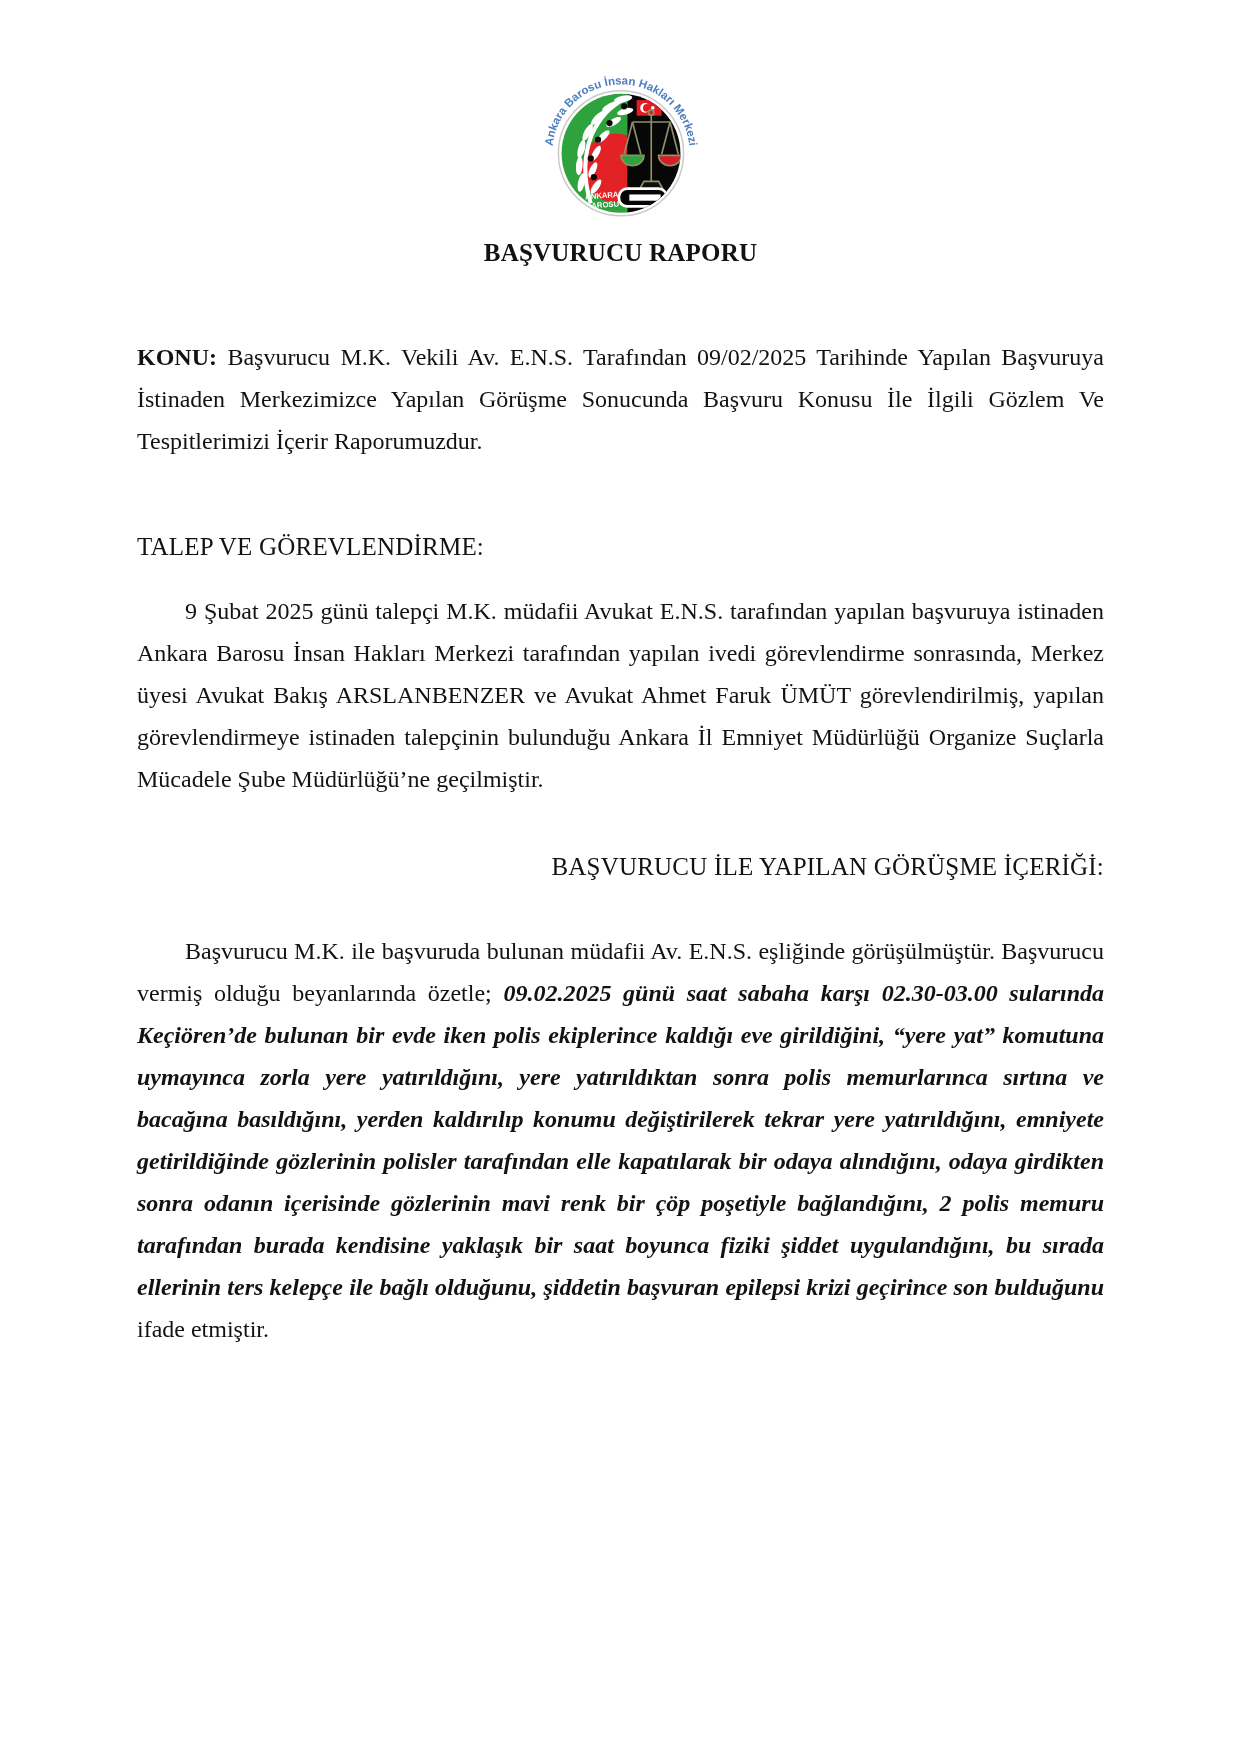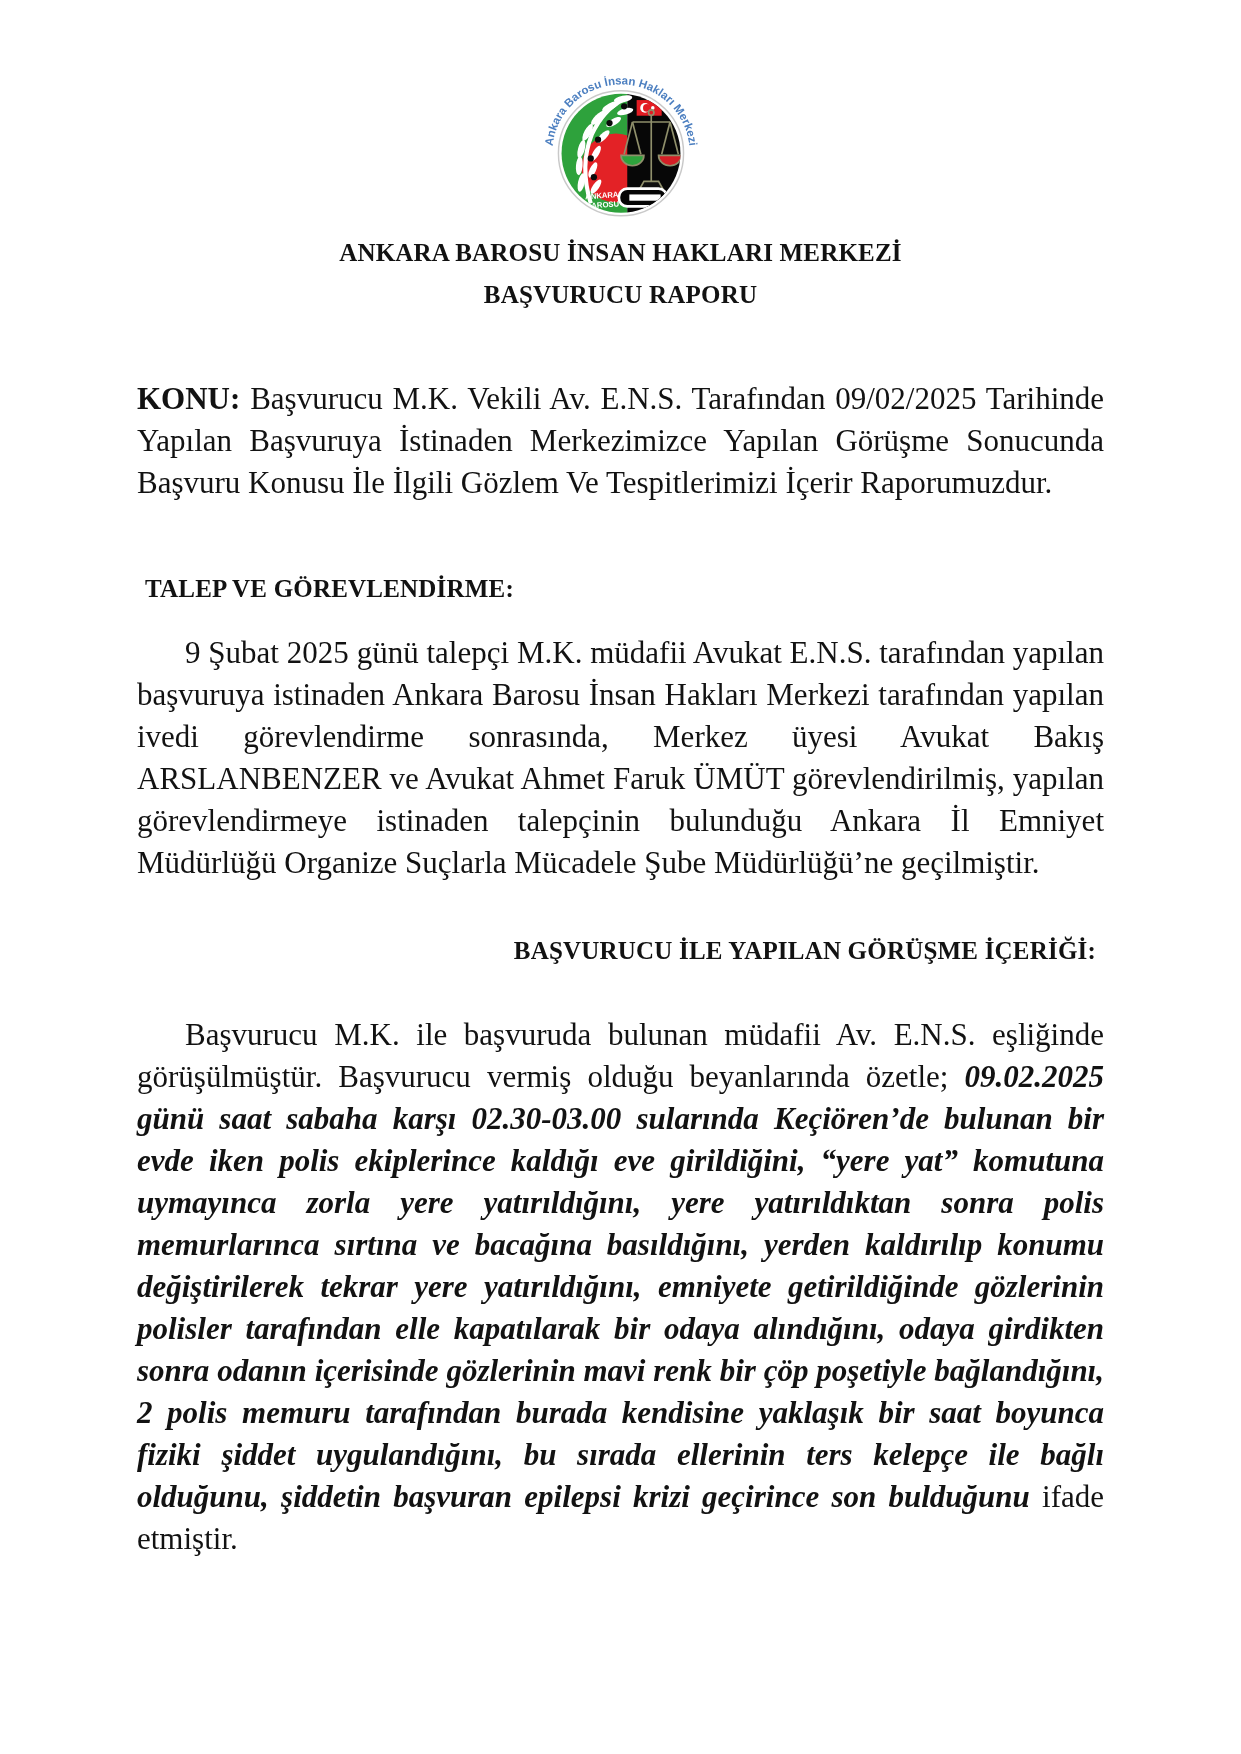--- a/index.html
+++ b/index.html
@@ -21,33 +21,33 @@
   .title-block {
     margin-top: 12px;
     text-align: center;
     font-weight: bold;
     font-size: 25px;
     line-height: 42px;
     letter-spacing: 0.2px;
   }
 
   .para {
-    font-size: 31px;
+    font-size: 24px;
     line-height: 42px;
     text-align: justify;
     margin: 0;
   }
   .para .label { font-weight: bold; }
   .it { font-style: italic; font-weight: bold; }
 
   .sec-heading {
     font-size: 25px;
     line-height: 42px;
-    font-weight: bold;
-    margin: 8px;
+    font-weight: normal;
+    margin: 0;
     letter-spacing: 0.2px;
   }
 
   .konu      { margin-top: 62px; }
   .h-talep   { margin-top: 64px; }
   .p-talep   { margin-top: 22px; text-indent: 48px; }
   .h-gorusme { margin-top: 46px; text-align: right; }
   .p-gorusme { margin-top: 42px; text-indent: 48px; }
   .p-yine    { text-indent: 48px; }
 
@@ -138,21 +138,20 @@
         </g>
       </g>
 
       <text class="logo-arc-text" font-size="11" fill="#4C7FC0">
         <textPath href="#arcPath" startOffset="50%" text-anchor="middle">Ankara Barosu İnsan Hakları Merkezi</textPath>
       </text>
     </svg>
   </div>
 
   <div class="title-block">
-    <div>ANKARA BAROSU İNSAN HAKLARI MERKEZİ</div>
     <div>BAŞVURUCU RAPORU</div>
   </div>
 
   <p class="para konu">
     <span class="label">KONU:</span><span> Başvurucu M.K. Vekili Av. E.N.S. Tarafından 09/02/2025 Tarihinde Yapılan Başvuruya İstinaden Merkezimizce Yapılan Görüşme Sonucunda Başvuru Konusu İle İlgili Gözlem Ve Tespitlerimizi İçerir Raporumuzdur.</span>
   </p>
 
   <h2 class="sec-heading h-talep">TALEP VE GÖREVLENDİRME:</h2>
 
   <p class="para p-talep">9 Şubat 2025 günü talepçi M.K. müdafii Avukat E.N.S. tarafından yapılan başvuruya istinaden Ankara Barosu İnsan Hakları Merkezi tarafından yapılan ivedi görevlendirme sonrasında, Merkez üyesi Avukat Bakış ARSLANBENZER ve Avukat Ahmet Faruk ÜMÜT görevlendirilmiş, yapılan görevlendirmeye istinaden talepçinin bulunduğu Ankara İl Emniyet Müdürlüğü Organize Suçlarla Mücadele Şube Müdürlüğü’ne geçilmiştir.</p>

